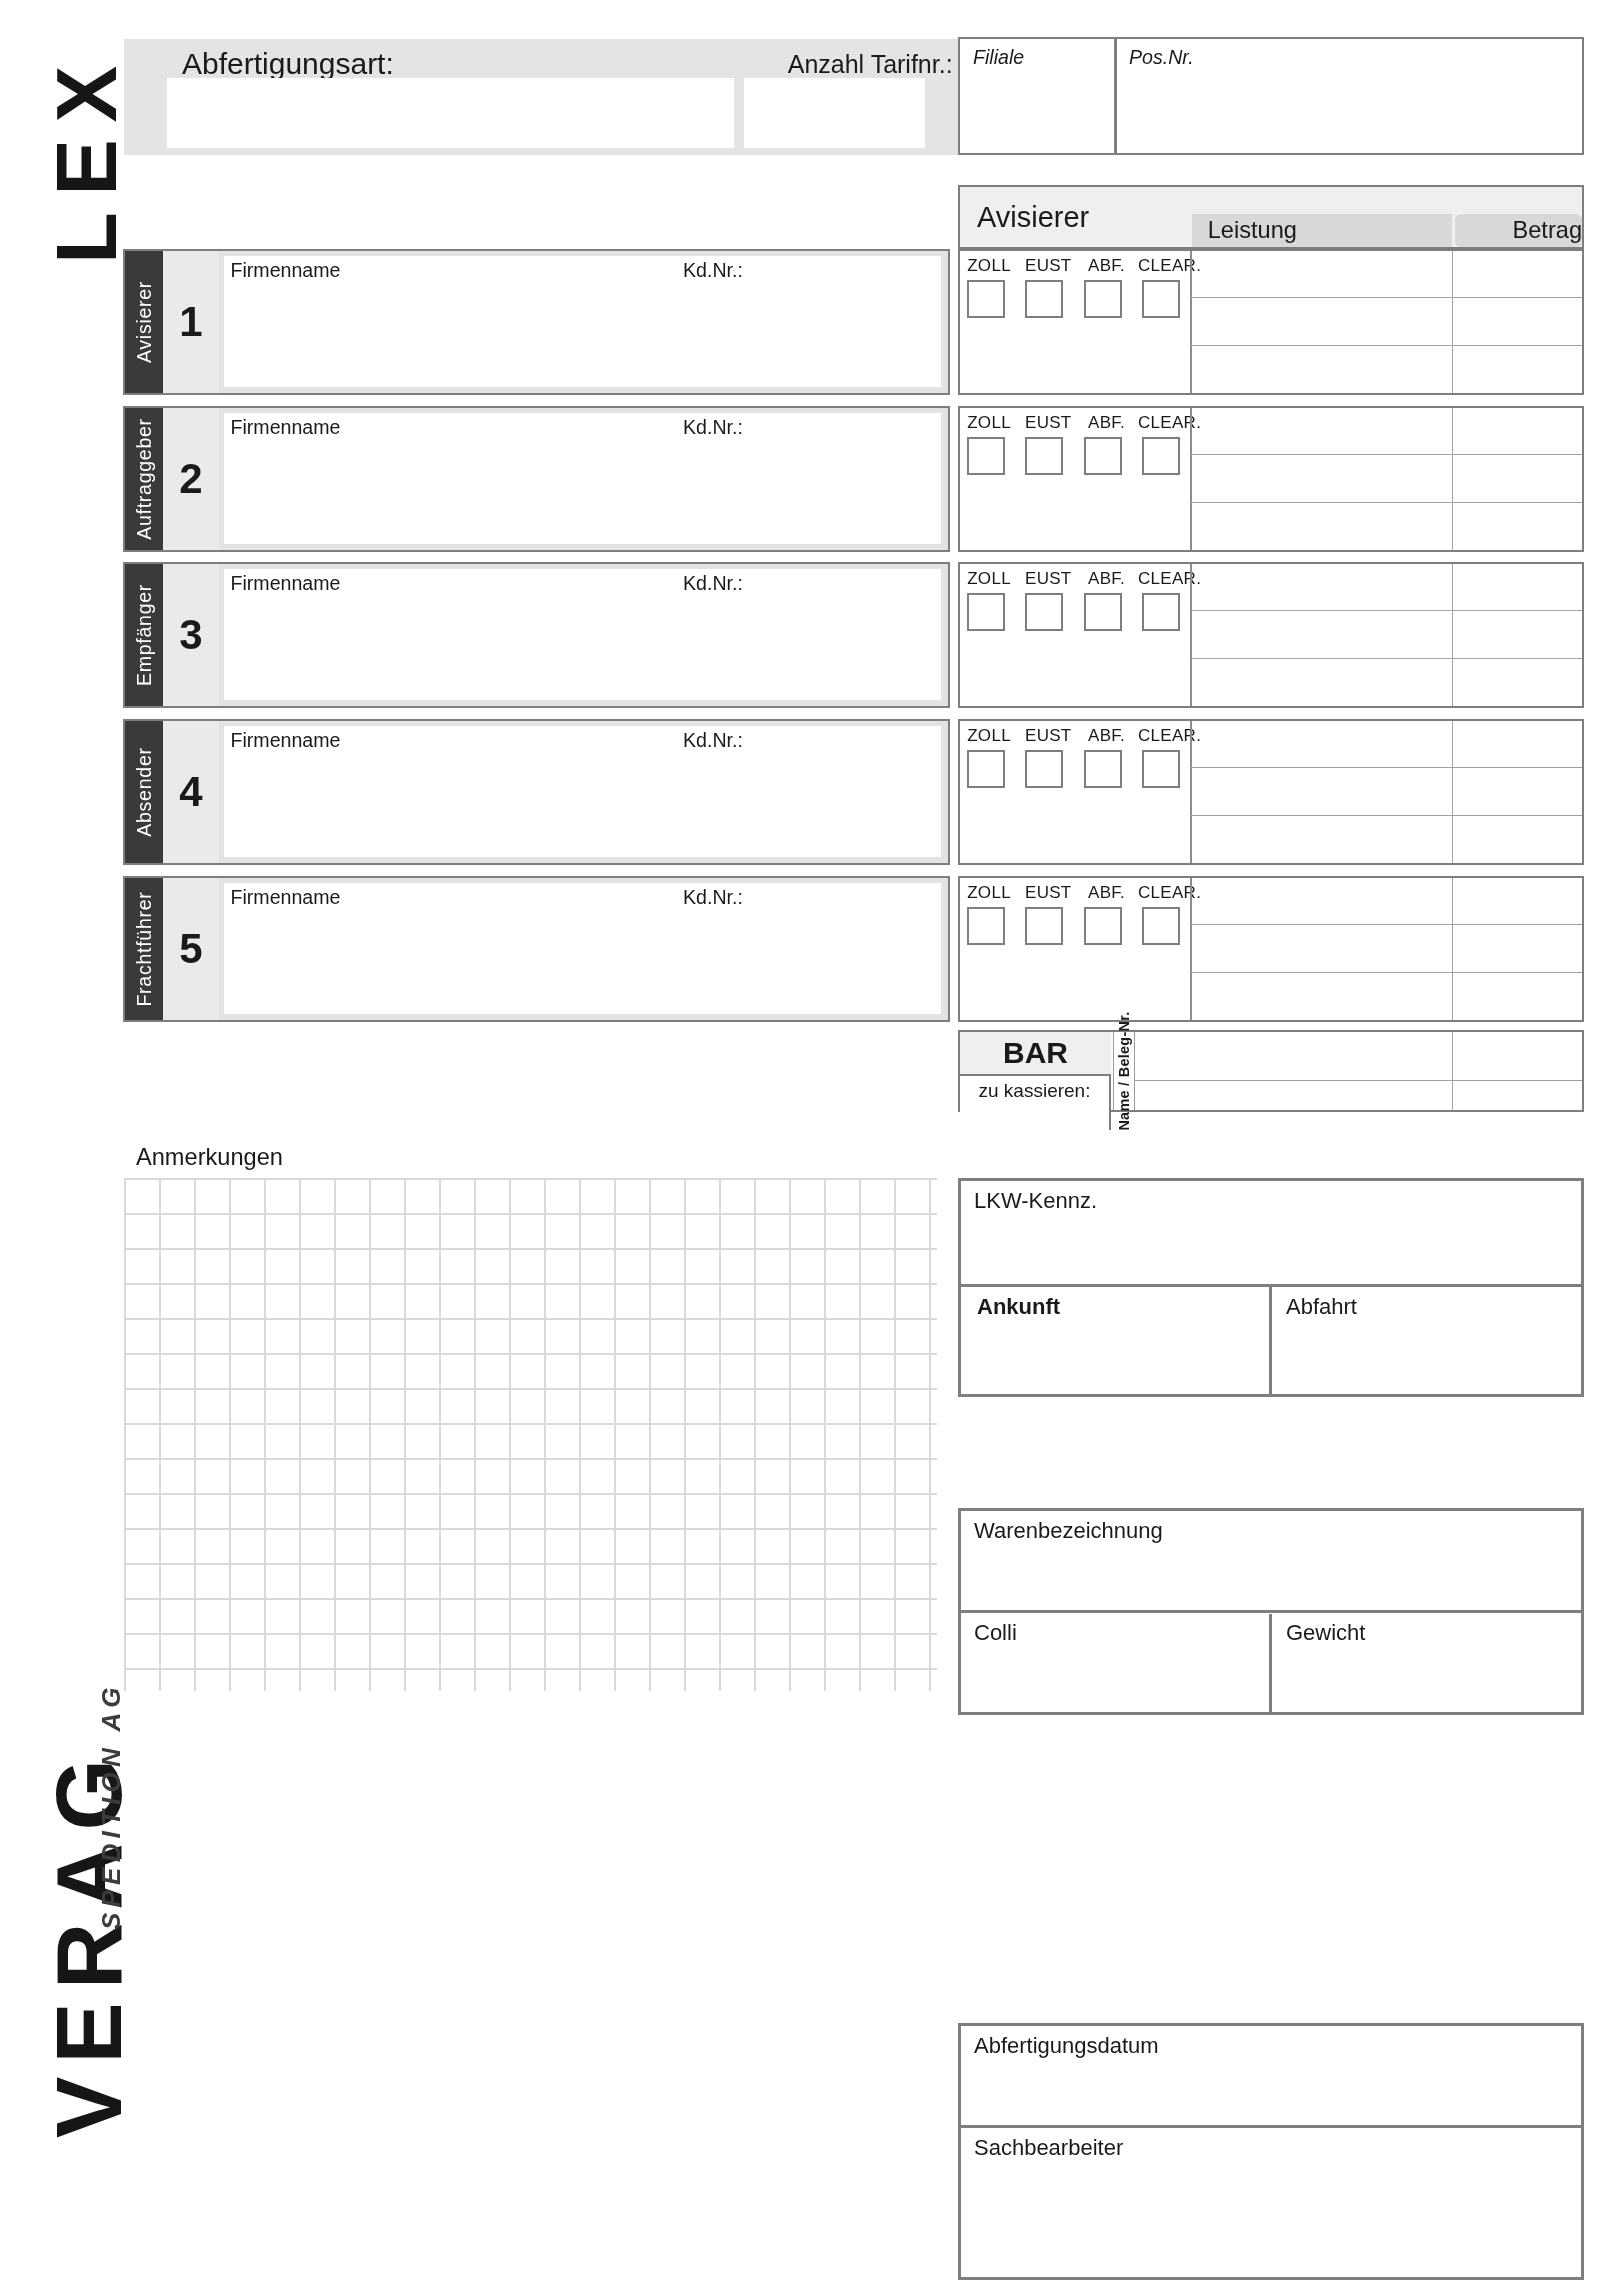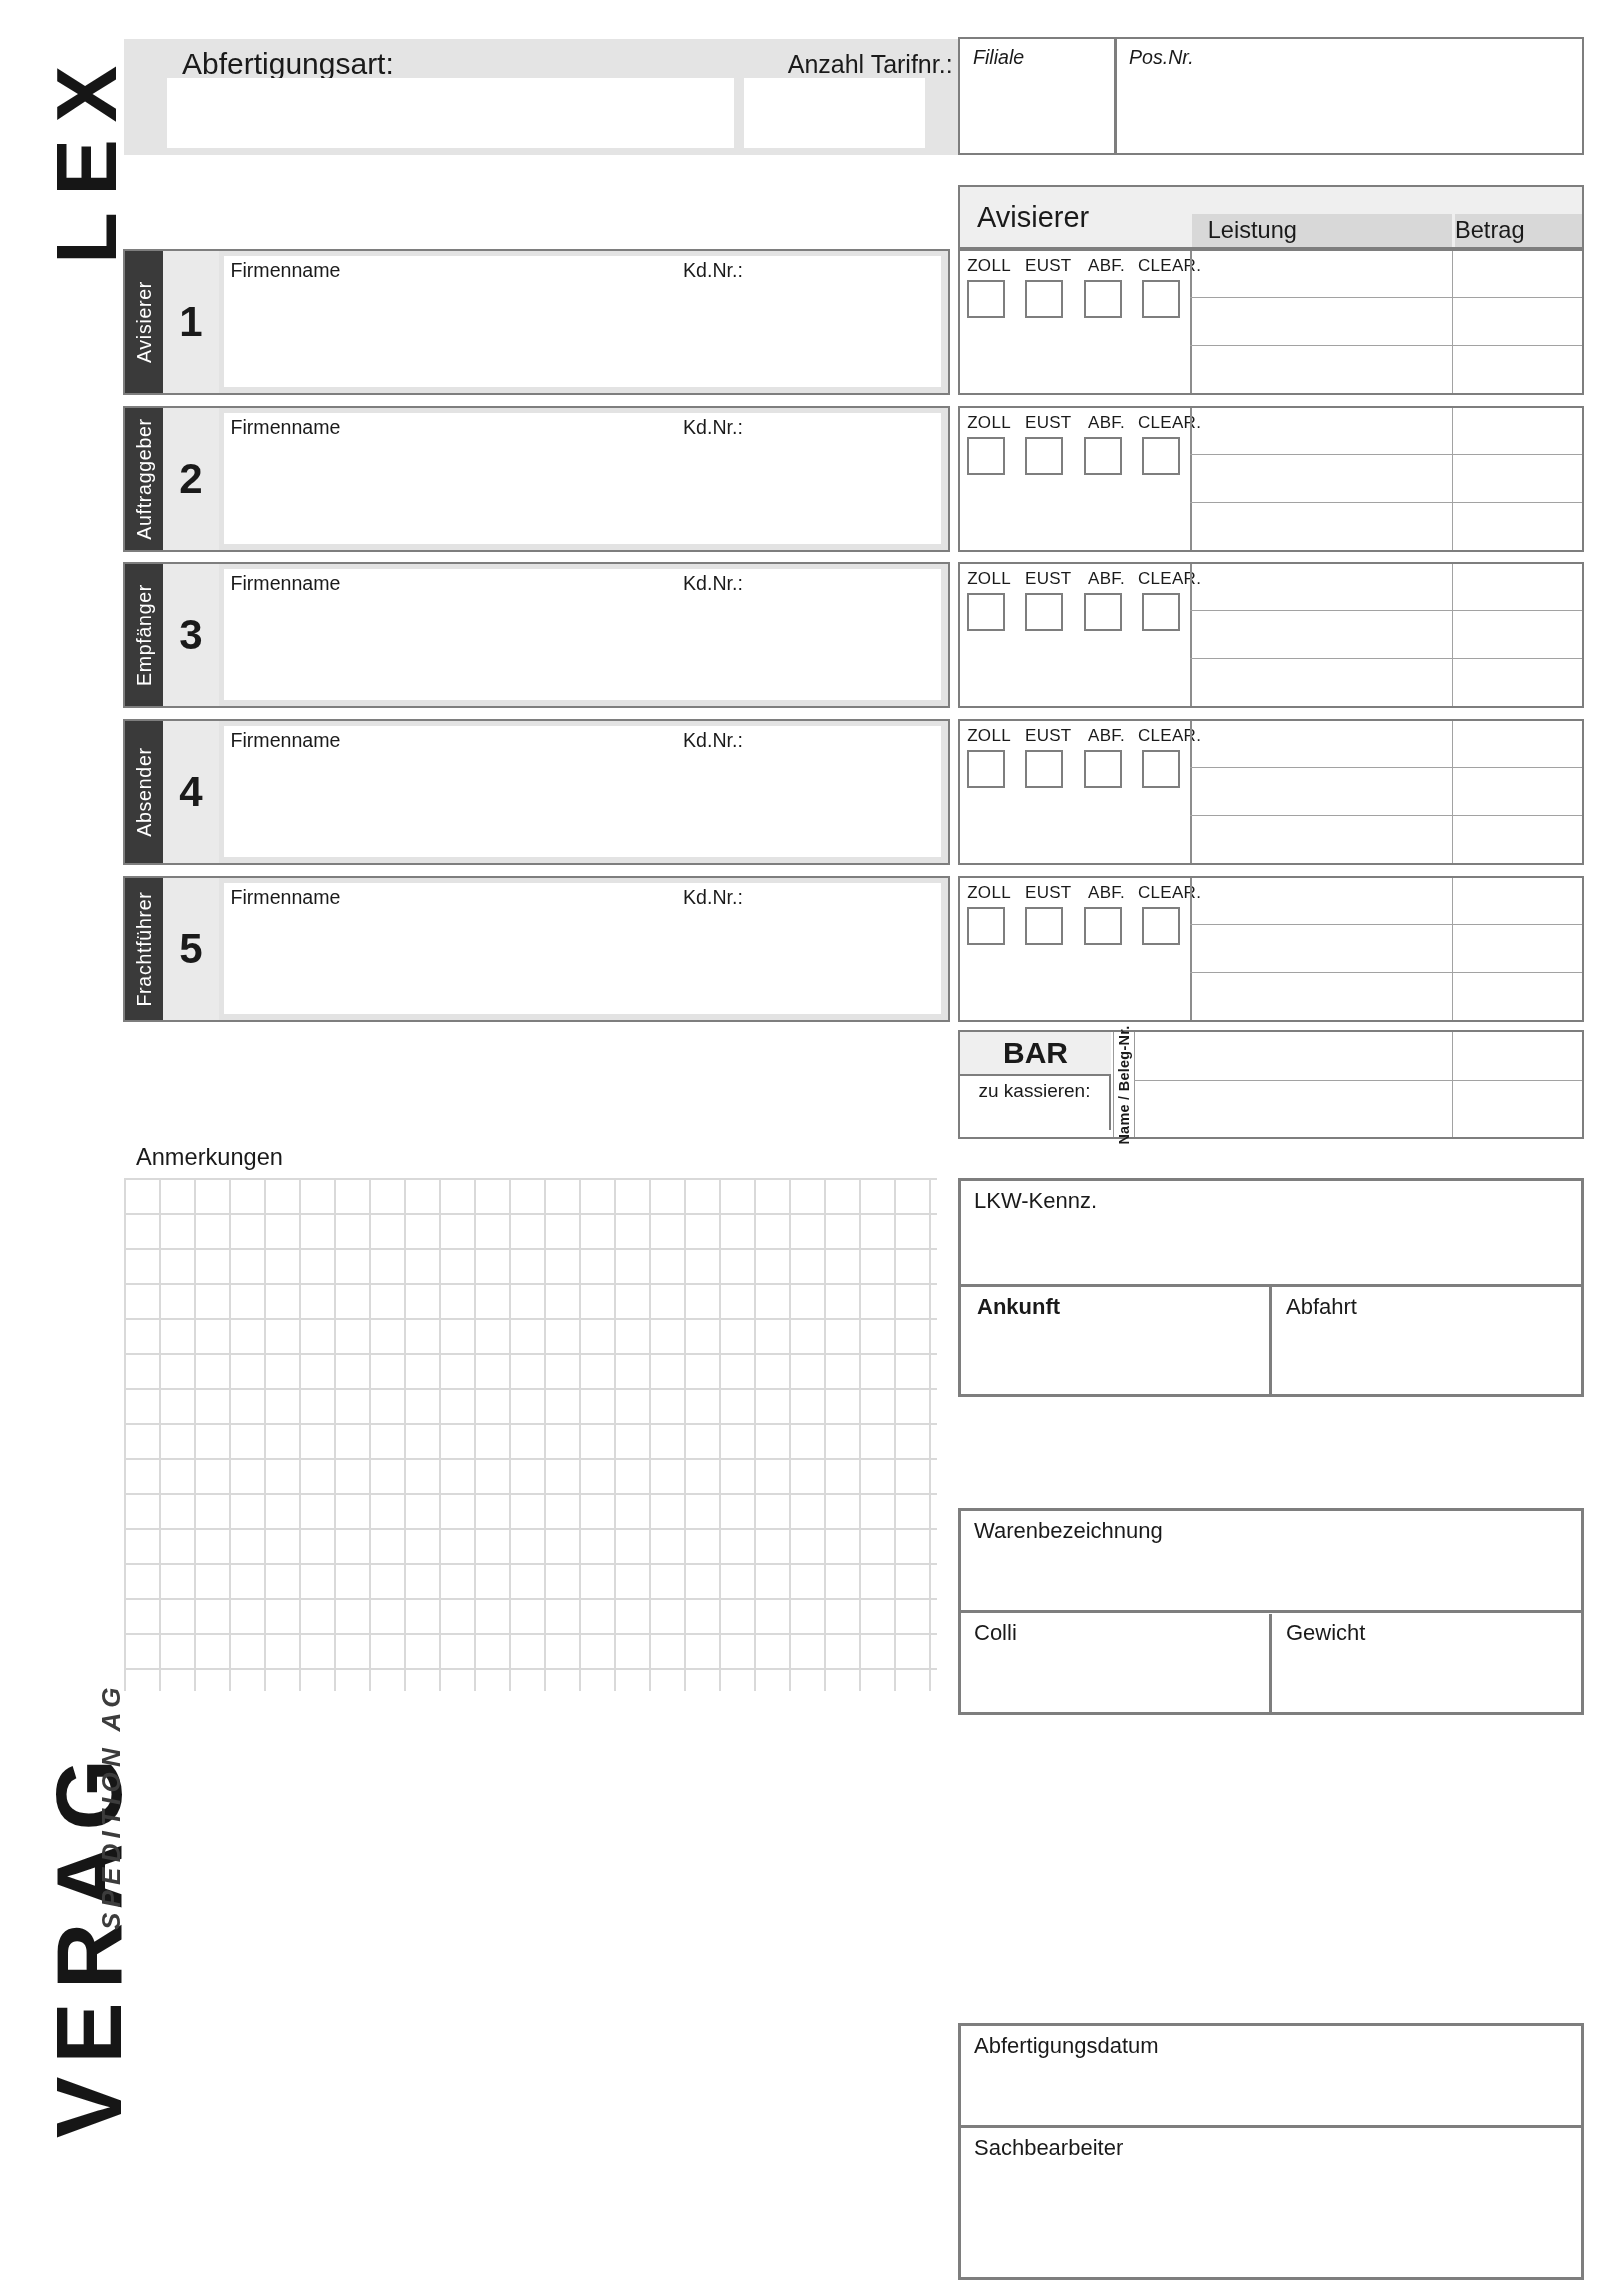--- a/index.html
+++ b/index.html
@@ -24,21 +24,21 @@
   .filiale-div{position:absolute;left:154px;top:0;bottom:0;width:2.6px;background:#7e7e7e;}
   .filiale-label{position:absolute;left:13px;top:6.5px;font-size:19.6px;}
   .posnr-label{position:absolute;left:169px;top:6.5px;font-size:19.6px;}
 
   
   .abr-header{left:958px;top:185px;width:626px;height:64px;border:2.6px solid #7e7e7e;background:#efefef;box-sizing:border-box;}
   .abr-title{position:absolute;left:17px;top:14.4px;font-size:29px;}
   .band{position:absolute;bottom:0;height:33px;background:#d8d8d8;font-size:23.6px;line-height:33px;}
   .band-leistung{left:232px;width:260px;padding-left:0;}
   .band-leistung span{margin-left:15.7px;}
-  .band-betrag{left:495px;right:0;text-align:left;}
+  .band-betrag{left:495px;right:0;text-align:right;border-radius:6px;}
 
   
   .party-row{position:absolute;left:123px;width:827px;height:146px;border:2.6px solid #7e7e7e;background:#e3e3e3;box-sizing:border-box;}
   .role-bar{position:absolute;left:0;top:0;bottom:0;width:38px;background:#3a3a3a;}
   .role-bar .vtext{color:#ffffff;font-size:19.6px;letter-spacing:0.7px;}
   .num-col{position:absolute;left:38px;top:0;bottom:0;width:56px;background:#eaeaea;
            display:flex;align-items:center;justify-content:center;font-size:42px;font-weight:800;}
   .firm-box{position:absolute;left:99px;top:4.6px;width:717px;height:131px;background:#fff;}
   .firm-label{position:absolute;left:6.5px;top:3.9px;font-size:19.6px;}
   .kdnr-label{position:absolute;left:459px;top:3.9px;font-size:19.6px;}
@@ -46,21 +46,21 @@
   
   .abr-block{position:absolute;left:958px;width:626px;height:146px;border:2.6px solid #7e7e7e;background:#fff;box-sizing:border-box;}
   .cb-label{position:absolute;top:5.2px;font-size:17px;letter-spacing:0.3px;}
   .cb-box{position:absolute;top:29px;width:38px;height:38px;border:2.6px solid #7e7e7e;box-sizing:border-box;background:#fff;}
   .zone-div{position:absolute;left:230px;top:0;bottom:0;width:2px;background:#8d8d8d;}
   .lb-div{position:absolute;left:492px;top:0;bottom:0;width:1.3px;background:#a2a2a2;}
   .sub-line{position:absolute;left:230px;right:0;height:1.3px;background:#a2a2a2;}
   .cell{position:absolute;}
 
   
-  .bar-block{left:958px;top:1030px;width:626px;height:109px;border:2.6px solid #7e7e7e;background:#fff;box-sizing:border-box;}
+  .bar-block{left:958px;top:1030px;width:626px;height:82px;border:2.6px solid #7e7e7e;background:#fff;box-sizing:border-box;}
   .bar-head{position:absolute;left:0;top:0;width:151px;height:42px;background:#efefef;
             text-align:center;line-height:42px;font-size:30px;font-weight:800;}
   .zu-box{position:absolute;left:0;top:42px;width:151px;height:56px;border-top:2.6px solid #7e7e7e;border-right:2.6px solid #7e7e7e;
           box-sizing:border-box;background:#fff;text-align:center;font-size:19px;padding-top:3.9px;}
   .name-strip{position:absolute;left:153px;top:0;bottom:0;width:19.6px;border-left:1.3px solid #9b9b9b;border-right:1.3px solid #9b9b9b;background:#fff;}
   .name-strip .vtext{font-size:14.4px;font-weight:700;letter-spacing:0.3px;}
   .bar-line{position:absolute;left:174px;right:0;top:48px;height:1.3px;background:#a2a2a2;}
   .bar-lbdiv{position:absolute;left:492px;top:0;bottom:0;width:1.3px;background:#a2a2a2;}
 
   

